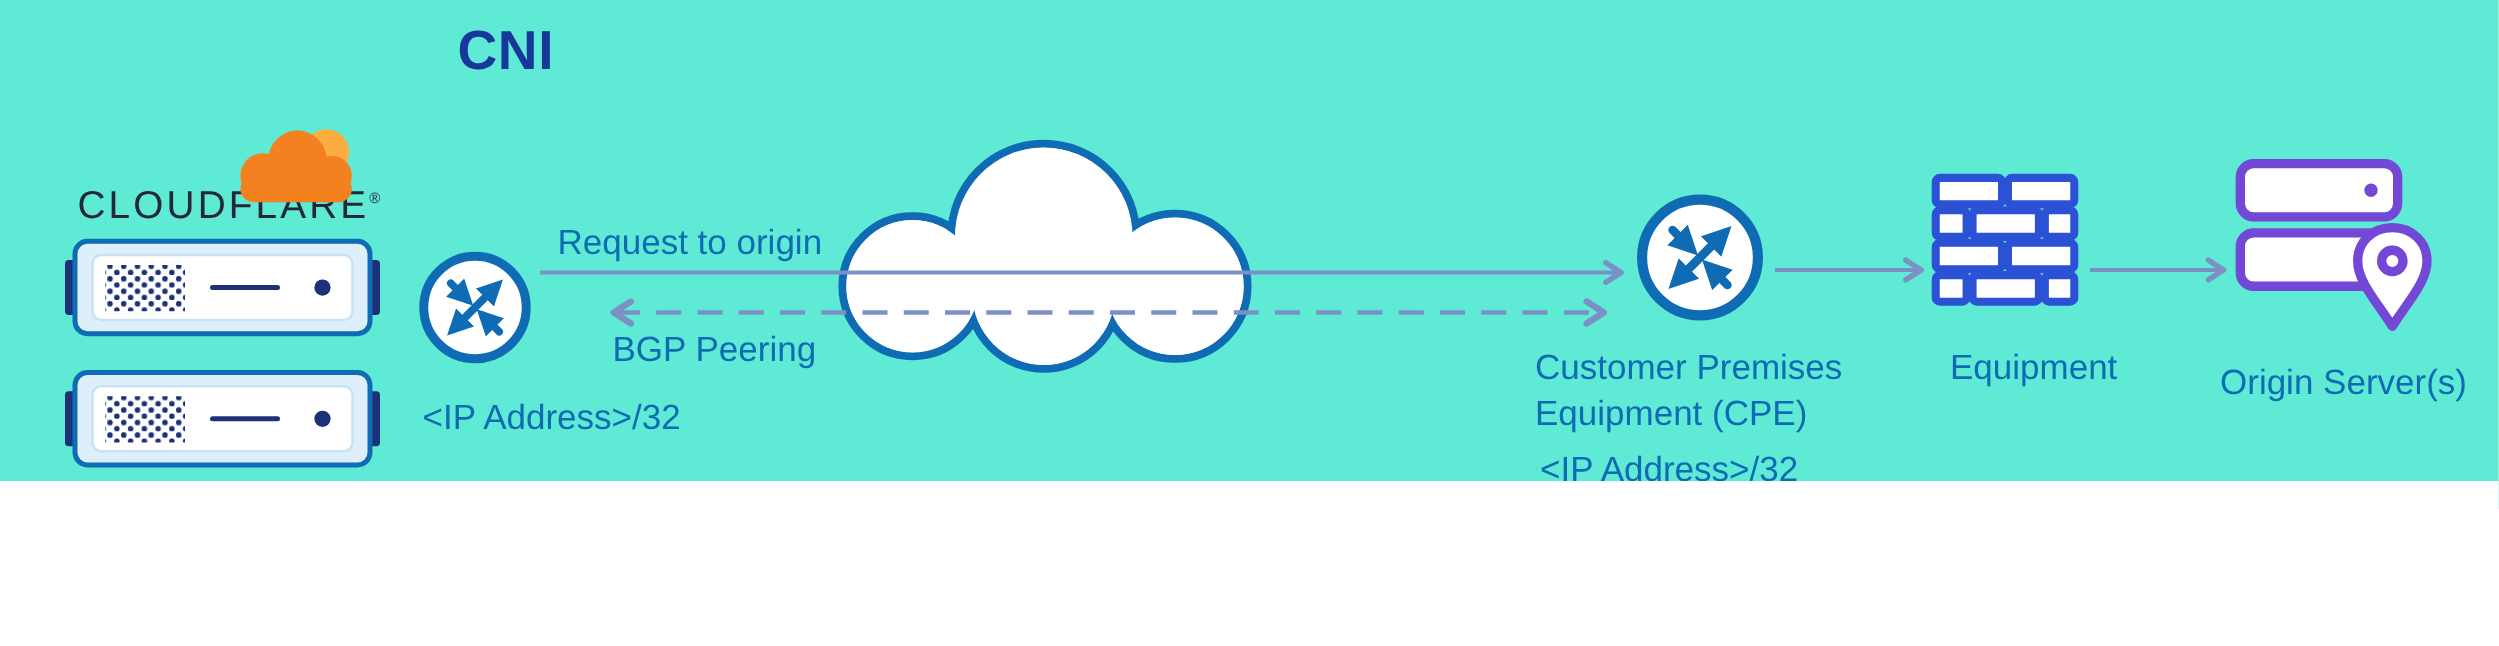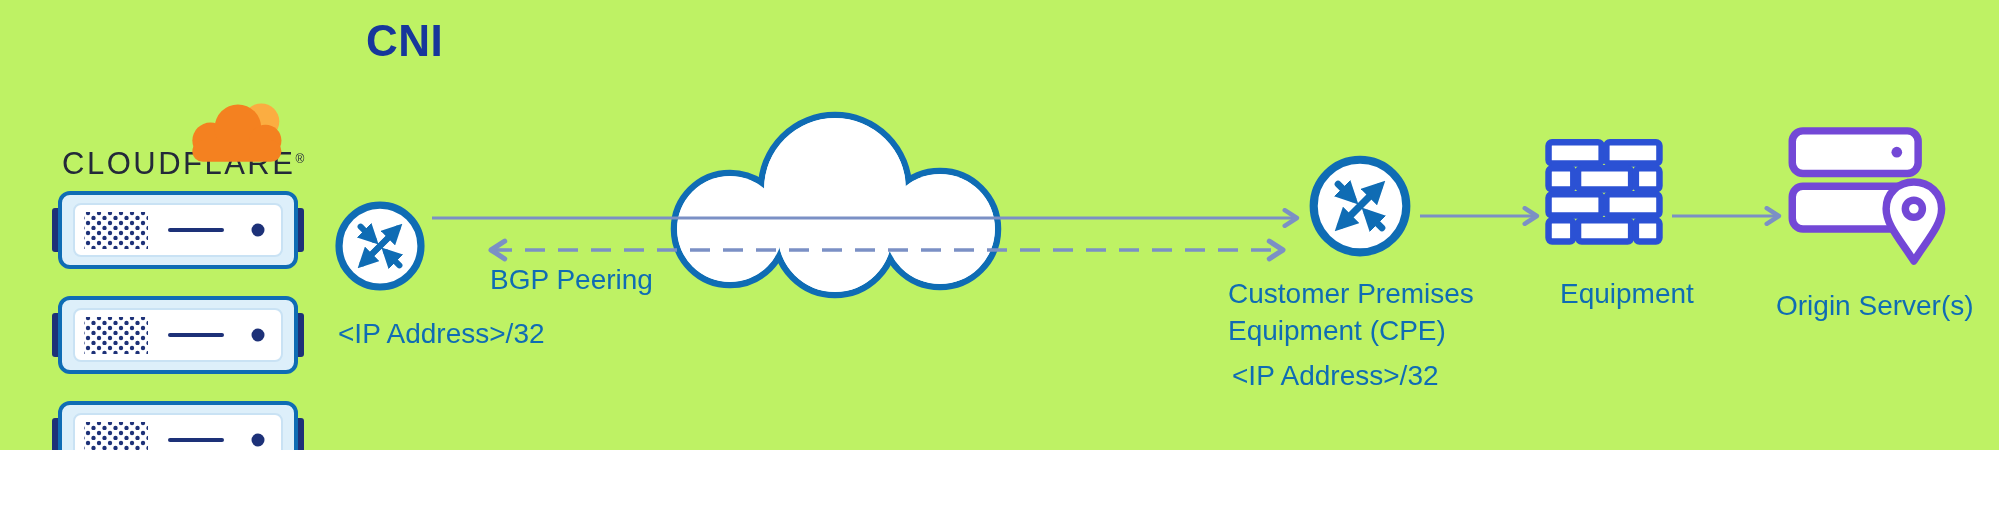--- a/index.html
+++ b/index.html
@@ -1,17 +1,17 @@
 <!DOCTYPE html>
 <html style="--blue: #0f6cb4; --title_blue: #17379b; --arrow: #7b90c5; --firewall_blue: #2b51d4; --purple: #7348d6; --navy: #1d3178; --orange: #f48120; --orange_light: #fbad41; --wordmark: #232939; --server_fill: #ddeffa;"><head>
 <meta charset="utf-8">
 <style>
   * { margin:0; padding:0; box-sizing:border-box; }
   html,body { background:#fff; font-family:"Liberation Sans", sans-serif; }
-  .canvas { position:relative; width:1999px; height:450px; background:#bef264; overflow:hidden; }
+  .canvas { position:relative; width:1999px; height:385px; background:#5eead4; overflow:hidden; }
   .abs { position:absolute; }
 
   .title { position:absolute; left:366px; top:16px; font-size:44px; font-weight:600;
            color:var(--title_blue,#17379b); letter-spacing:.5px; }
 
   .wordmark { position:absolute; left:62px; top:146px; font-size:31px; font-weight:400;
               color:var(--wordmark,#232939); letter-spacing:2.5px; white-space:nowrap; }
   .wordmark sup { font-size:12px; letter-spacing:0; }
 
   .label { position:absolute; color:var(--blue,#0f6cb4); font-size:28px; line-height:1.32;
@@ -124,20 +124,21 @@
 
   <svg class="abs layer-node" style="left:334px;top:200px;width:92px;height:92px" viewBox="0 0 64 64">
     <circle cx="32" cy="32" r="28.5" class="router-circle"></circle>
     <line x1="27" y1="37" x2="44" y2="20" class="router-arrow" marker-end="url(#router-arrow)"></line>
     <line x1="37" y1="27" x2="20" y2="44" class="router-arrow" marker-end="url(#router-arrow)"></line>
     <line x1="18.5" y1="18.5" x2="27.5" y2="27.5" class="router-arrow" marker-end="url(#router-arrow)"></line>
     <line x1="45.5" y1="45.5" x2="36.5" y2="36.5" class="router-arrow" marker-end="url(#router-arrow)"></line>
   </svg>
   <div class="label" style="left:338px;top:316px">&lt;IP Address&gt;/32</div>
 
+  <div class="label" style="left:446px;top:176px">Request to origin</div>
   <div class="label" style="left:490px;top:262px">BGP Peering</div>
 
   <svg class="abs layer-node" style="left:1308px;top:154px;width:104px;height:104px" viewBox="0 0 64 64">
     <circle cx="32" cy="32" r="28.5" class="router-circle"></circle>
     <line x1="27" y1="37" x2="44" y2="20" class="router-arrow" marker-end="url(#router-arrow)"></line>
     <line x1="37" y1="27" x2="20" y2="44" class="router-arrow" marker-end="url(#router-arrow)"></line>
     <line x1="18.5" y1="18.5" x2="27.5" y2="27.5" class="router-arrow" marker-end="url(#router-arrow)"></line>
     <line x1="45.5" y1="45.5" x2="36.5" y2="36.5" class="router-arrow" marker-end="url(#router-arrow)"></line>
   </svg>
   <div class="label wrap" style="left:1228px;top:276px;max-width:262px">Customer Premises Equipment (CPE)</div>

